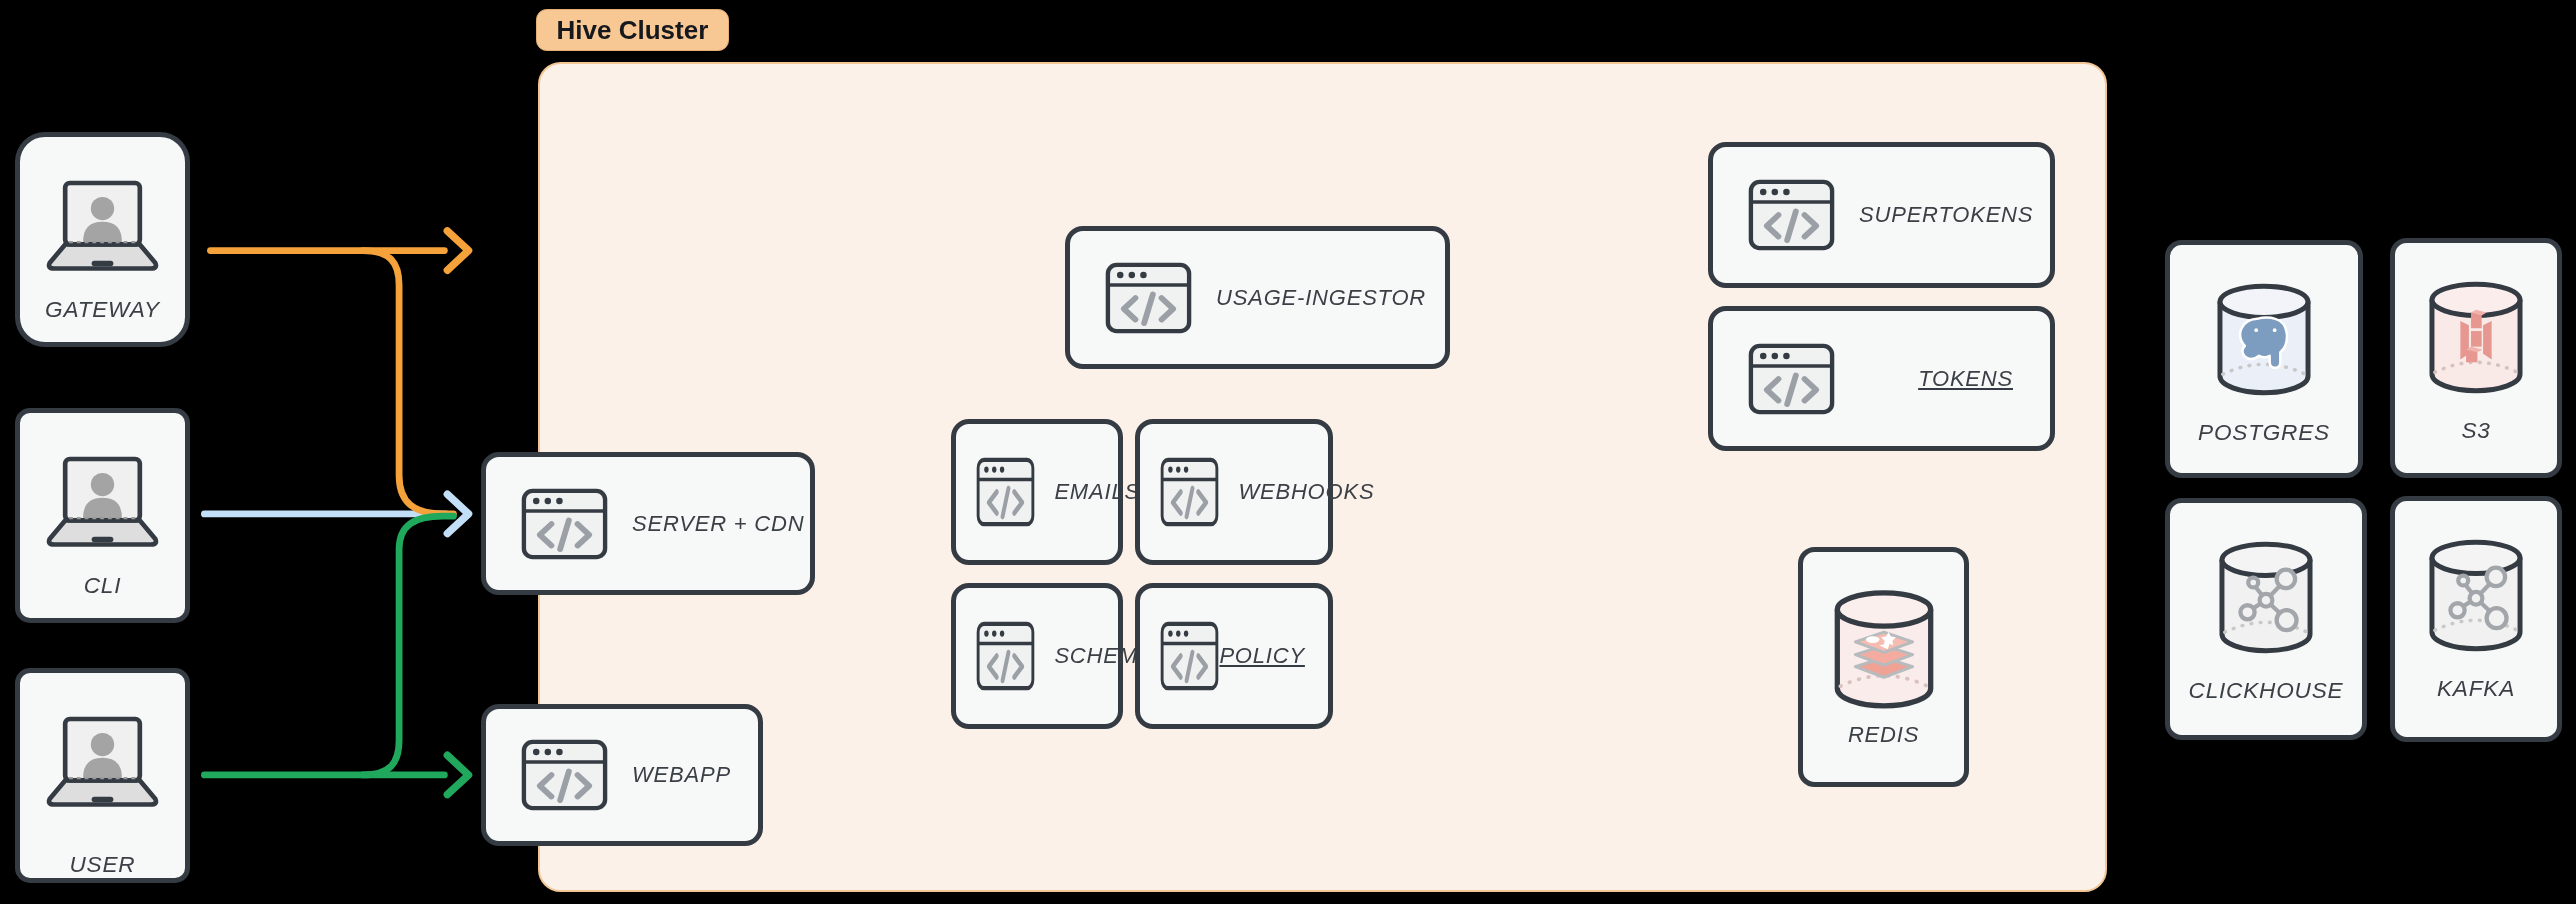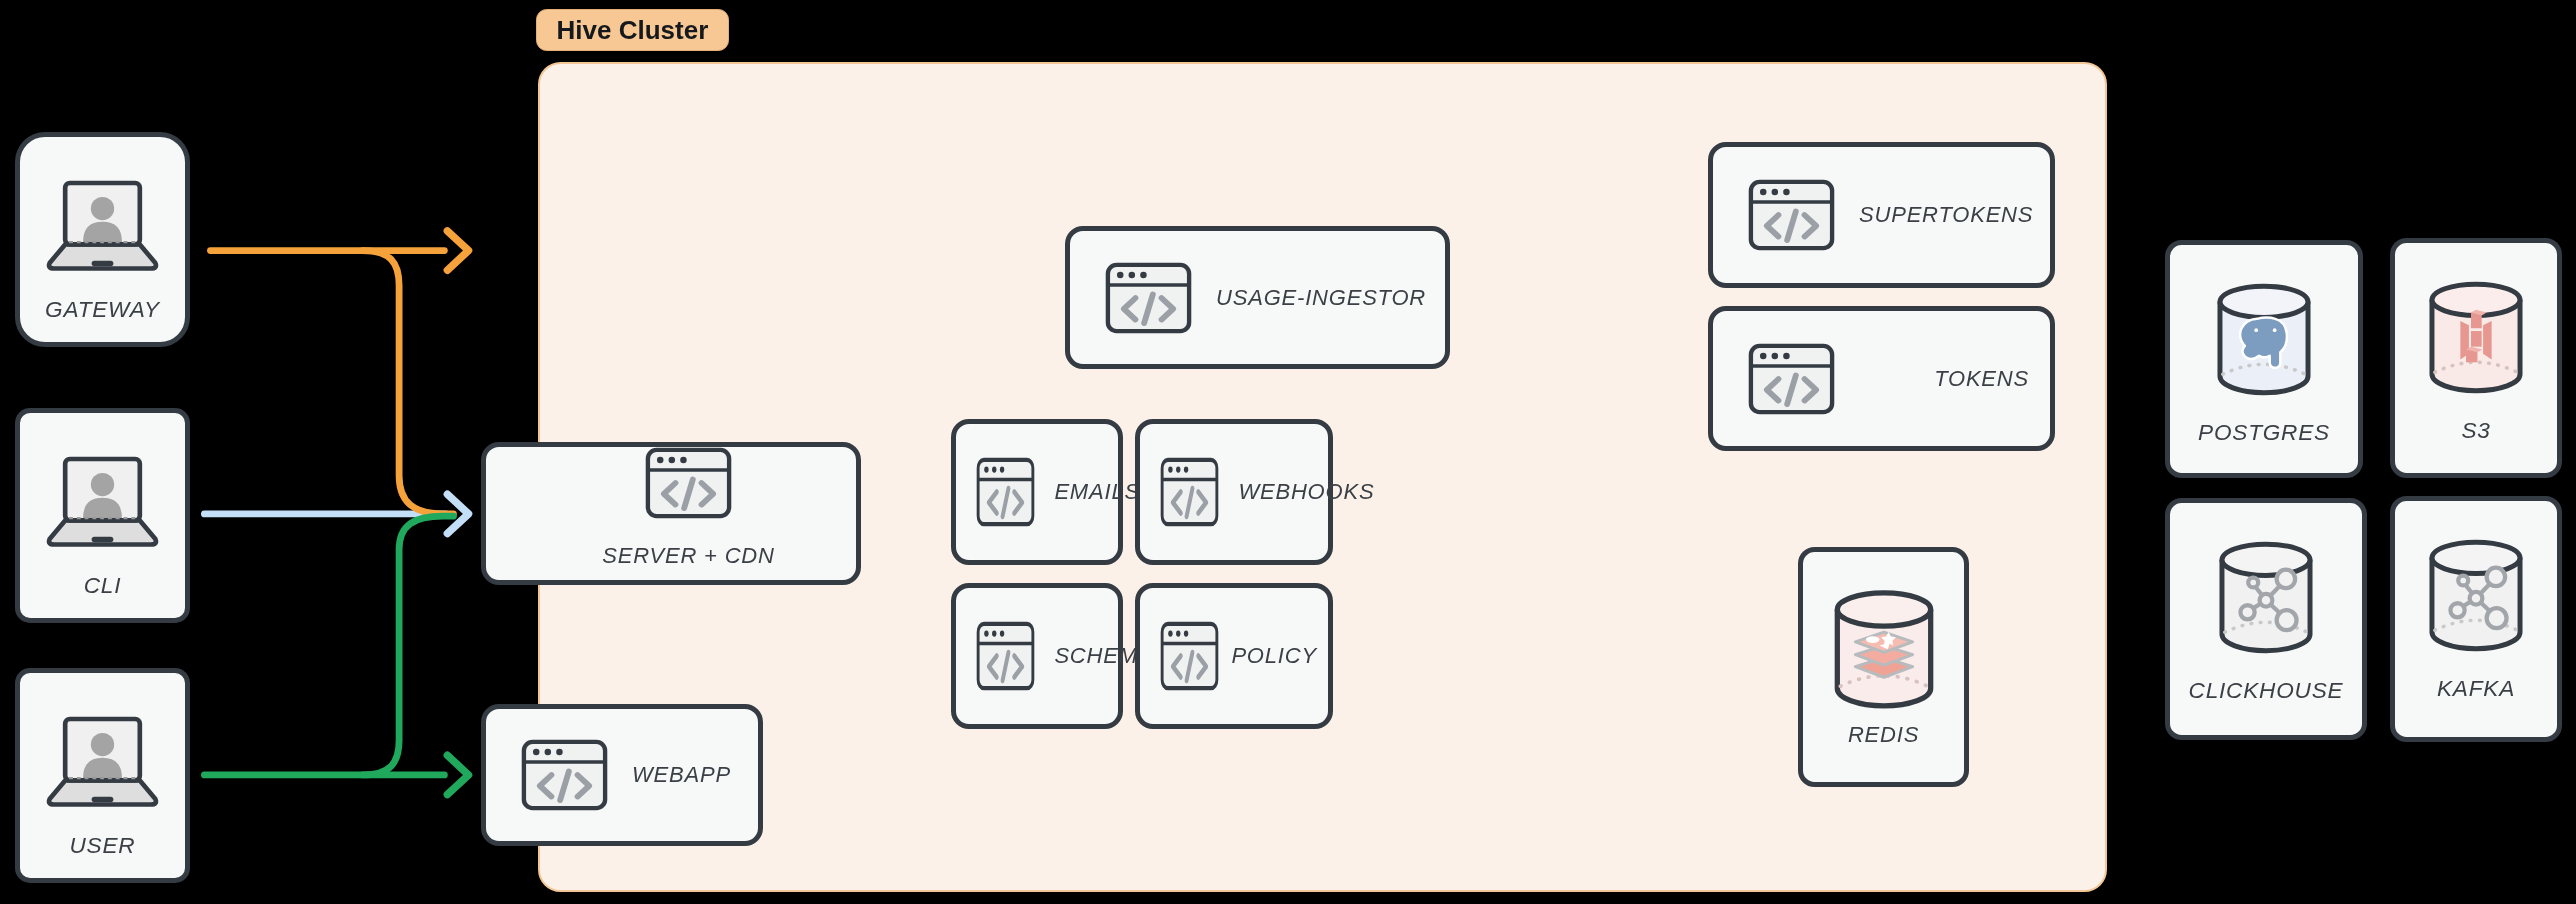--- a/index.html
+++ b/index.html
@@ -15,28 +15,28 @@
 
   
   .card{position:absolute;background:#F7F8F8;border:5.3px solid #343B43;border-radius:16.6px;
         box-sizing:border-box;display:flex;}
   .lbl{font-style:italic;font-weight:500;letter-spacing:0.8px;font-size:22px;color:#3A4046;white-space:nowrap;}
 
   
   .client{width:175px;left:15px;height:215px;flex-direction:column;align-items:center;
           padding-top:42px;gap:22.6px;border-radius:15px;}
   .client .lbl{font-size:22.6px;}
-  #gateway{top:132px;border-radius:30px;} #cli{top:408px;} #user{top:668px;}
+  #gateway{top:132px;border-radius:30px;} #cli{top:408px;} #user{top:668px;justify-content:space-between;}
 
   
   .svc{flex-direction:row;align-items:center;padding-left:35px;gap:24px;border-radius:18px;}
   .svc.small{padding-left:20.4px;gap:19px;}
-  .svc.right{justify-content:space-between;padding-right:21px;gap:12px;}
+  .svc.right{justify-content:space-between;padding-right:37px;gap:0;text-decoration:underline;}
   #usage{left:481px;top:177px;width:259px;height:143px;}
-  #server-cdn{left:481px;top:442px;width:380px;height:143px;flex-direction:column;}
+  #server-cdn{left:481px;top:452px;width:334px;height:143px;}
   #webapp{left:481px;top:704px;width:282px;height:142px;}
   #usage-ingestor{left:1065px;top:226px;width:385px;height:143px;}
   #emails{left:951px;top:419px;width:172px;height:146px;}
   #webhooks{left:1135px;top:419px;width:198px;height:146px;}
   #schema{left:951px;top:583px;width:172px;height:146px;}
   #policy{left:1135px;top:583px;width:198px;height:146px;}
   #supertokens{left:1708px;top:142px;width:347px;height:146px;}
   #tokens{left:1708px;top:306px;width:347px;height:145px;}
   #redis{left:1798px;top:547px;width:171px;height:240px;flex-direction:column;align-items:center;
          padding-top:36px;gap:9px;}

